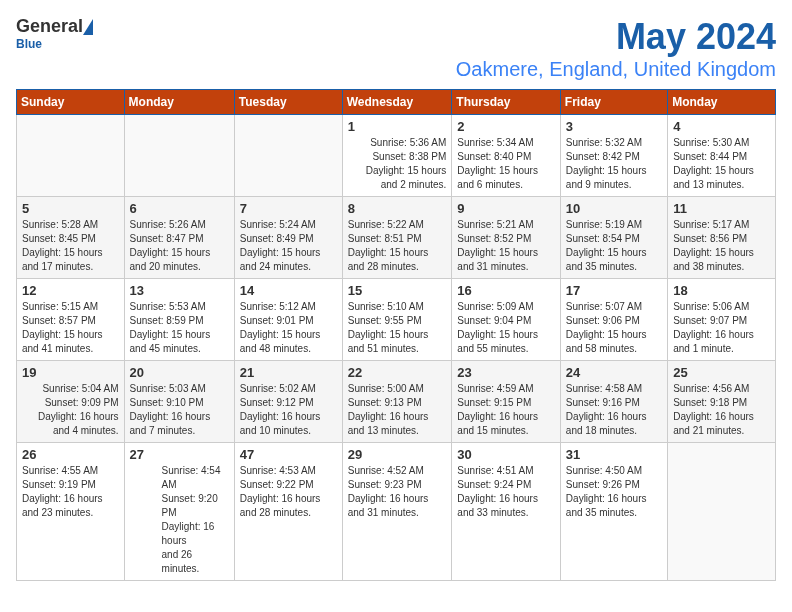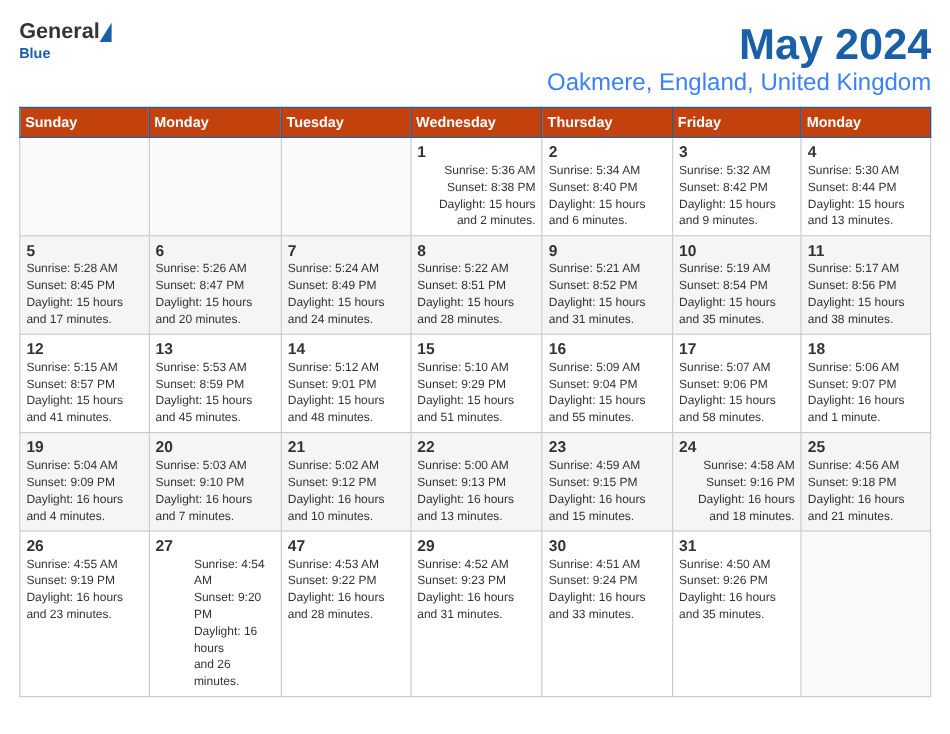--- a/index.html
+++ b/index.html
@@ -228,21 +228,21 @@
         <td>
           <span class="day-number">14</span>
           <div class="day-info" style="white-space: pre-line;">Sunrise: 5:12 AM
 Sunset: 9:01 PM
 Daylight: 15 hours
 and 48 minutes.</div>
         </td>
         <td>
           <span class="day-number">15</span>
           <div class="day-info" style="white-space: pre-line;">Sunrise: 5:10 AM
-Sunset: 9:29 PM
+Sunset: 9:55 PM
 Daylight: 15 hours
 and 51 minutes.</div>
         </td>
         <td>
           <span class="day-number">16</span>
           <div class="day-info" style="white-space: pre-line;">Sunrise: 5:09 AM
 Sunset: 9:04 PM
 Daylight: 15 hours
 and 55 minutes.</div>
         </td>
@@ -257,21 +257,21 @@
           <span class="day-number">18</span>
           <div class="day-info" style="white-space: pre-line;">Sunrise: 5:06 AM
 Sunset: 9:07 PM
 Daylight: 16 hours
 and 1 minute.</div>
         </td>
       </tr>
       <tr>
         <td>
           <span class="day-number">19</span>
-          <div class="day-info" style="white-space: pre-line;">Sunrise: 5:04 AM
+          <div class="day-info" style="white-space: pre-line; text-align: right;">Sunrise: 5:04 AM
 Sunset: 9:09 PM
 Daylight: 16 hours
 and 4 minutes.</div>
         </td>
         <td>
           <span class="day-number">20</span>
           <div class="day-info" style="white-space: pre-line;">Sunrise: 5:03 AM
 Sunset: 9:10 PM
 Daylight: 16 hours
 and 7 minutes.</div>
@@ -292,21 +292,21 @@
         </td>
         <td>
           <span class="day-number">23</span>
           <div class="day-info" style="white-space: pre-line;">Sunrise: 4:59 AM
 Sunset: 9:15 PM
 Daylight: 16 hours
 and 15 minutes.</div>
         </td>
         <td>
           <span class="day-number">24</span>
-          <div class="day-info" style="white-space: pre-line; text-align: right;">Sunrise: 4:58 AM
+          <div class="day-info" style="white-space: pre-line;">Sunrise: 4:58 AM
 Sunset: 9:16 PM
 Daylight: 16 hours
 and 18 minutes.</div>
         </td>
         <td>
           <span class="day-number">25</span>
           <div class="day-info" style="white-space: pre-line;">Sunrise: 4:56 AM
 Sunset: 9:18 PM
 Daylight: 16 hours
 and 21 minutes.</div>

